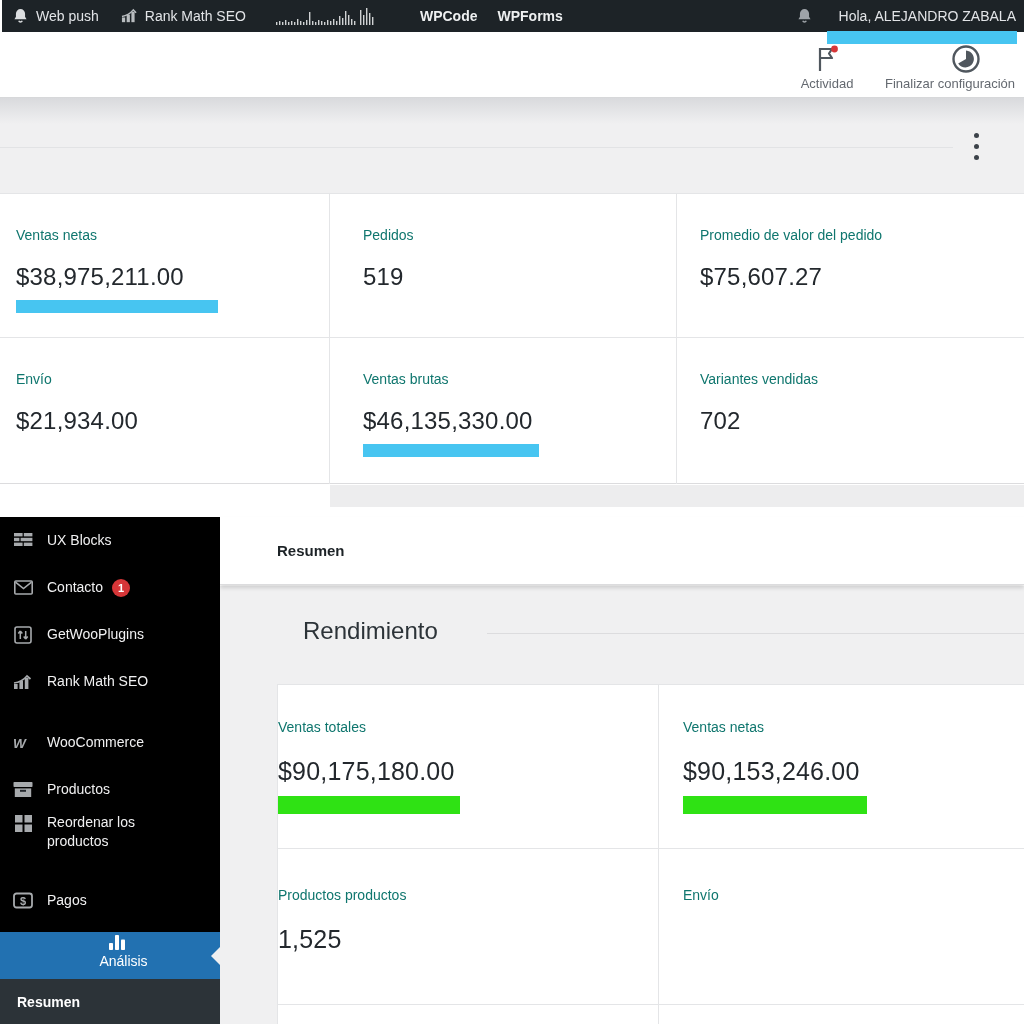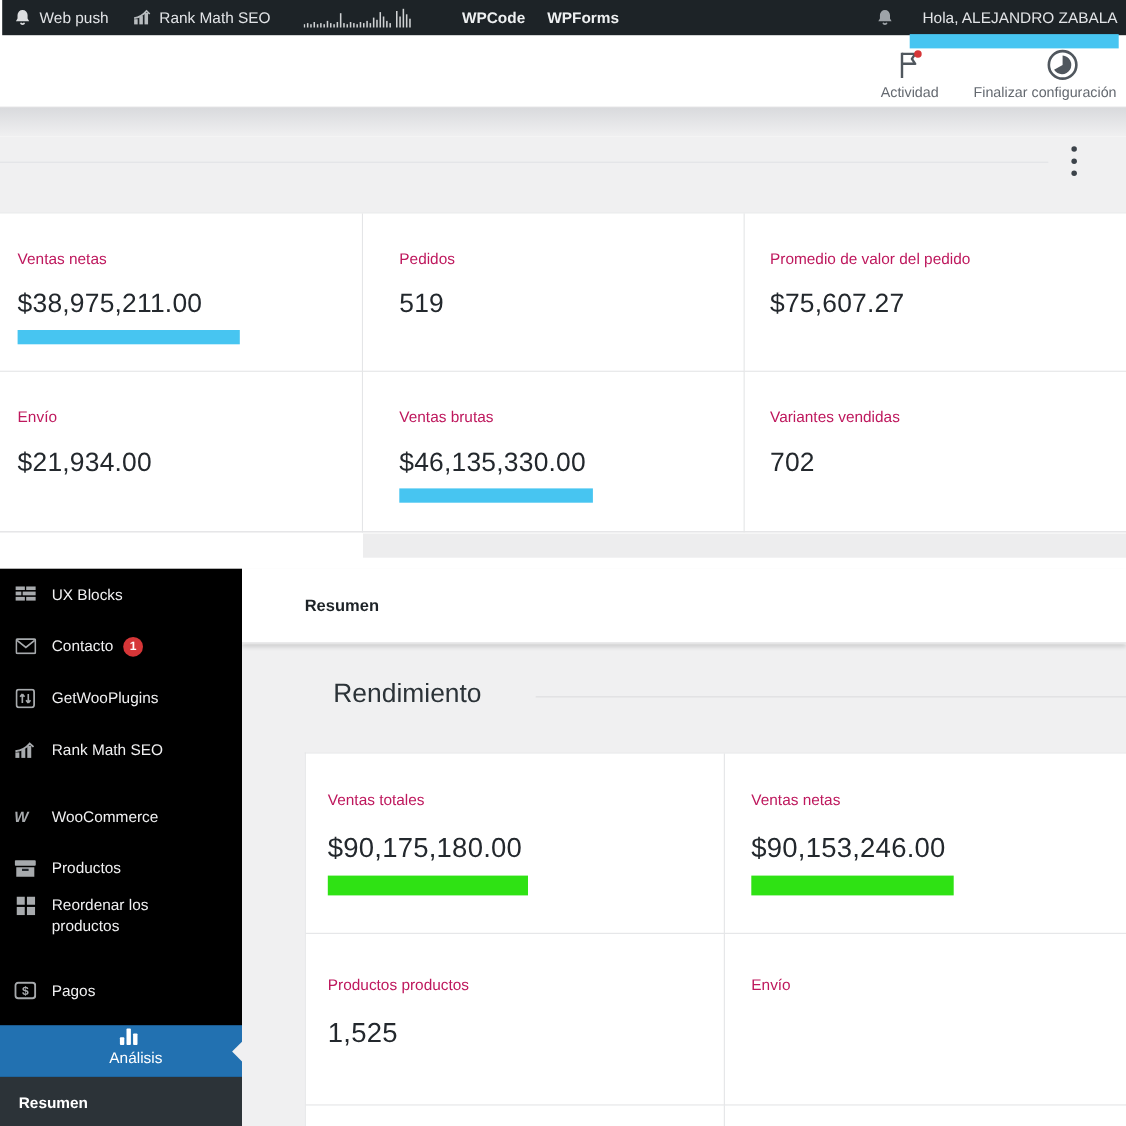--- a/index.html
+++ b/index.html
@@ -36,21 +36,21 @@
   
   .statsA { position:absolute; left:0; top:193px; width:1024px; height:291px; background:#fff;
             border-top:1px solid #e4e5e7; border-bottom:1px solid #dcdcde;
             display:grid; grid-template-columns:330px 347px 1fr; grid-template-rows:144px 146px; }
   .statsA .cell { border-right:1px solid #e4e5e7; padding-top:33px; }
   .statsA .cell.last { border-right:none; }
   .statsA .r1 { border-bottom:1px solid #e4e5e7; }
   .statsA .c1 { padding-left:16px; }
   .statsA .c2 { padding-left:33px; }
   .statsA .c3 { padding-left:23px; }
-  .stat-label { font-size:14px; color:#be185d; margin-bottom:20px; }
+  .stat-label { font-size:14px; color:#0f766e; margin-bottom:20px; }
   .stat-value { font-size:24px; color:#23282d; letter-spacing:.2px; }
   .bar-cyan { height:13px; background:#47c5f1; margin-top:9px; }
   .w202 { width:202px; } .w176 { width:176px; }
 
   .stripA { position:absolute; left:330px; top:485px; width:694px; height:22px; background:#ededee; }
 
   
   .sidebar { position:absolute; left:0; top:517px; width:220px; height:507px; background:#000000;
              color:#f0f0f1; z-index:3; }
   .sb-item { height:47px; display:flex; align-items:center; padding-left:13px; font-size:14px;
@@ -77,21 +77,21 @@
             display:flex; align-items:center; }
   .tab-label { margin-left:57px; font-weight:700; font-size:15px; color:#1d2327; }
   .bgB { position:absolute; left:220px; top:586px; width:804px; height:438px; background:#f0f0f1; }
   .sec-title { position:absolute; left:303px; top:617px; font-size:24px; color:#2c3338; z-index:2; }
   .sec-line { position:absolute; left:487px; top:633px; width:537px; height:1px; background:#dcdcde; z-index:2; }
 
   .perf { position:absolute; left:277px; top:684px; width:760px; height:340px; background:#fff;
           border:1px solid #e4e5e7; border-bottom:none; z-index:2;
           display:grid; grid-template-columns:381px 1fr; grid-template-rows:164px 156px 20px; }
   .perf .cell { border-right:1px solid #e4e5e7; border-bottom:1px solid #e4e5e7; padding-top:34px; }
-  .perf .cl { padding-left:20px; }
+  .perf .cl { }
   .perf .cr { padding-left:24px; }
   .perf .stat-label { margin-bottom:22px; }
   .perf .stat-value { font-size:25px; }
   .bar-green { height:18px; background:#2fe214; margin-top:10px; }
   .gw182 { width:182px; } .gw184 { width:184px; }
   .perf .r2 { padding-top:38px; }
   .perf .r3 { padding-top:0; border-bottom:none; }
 </style>
 </head>
 <body>

